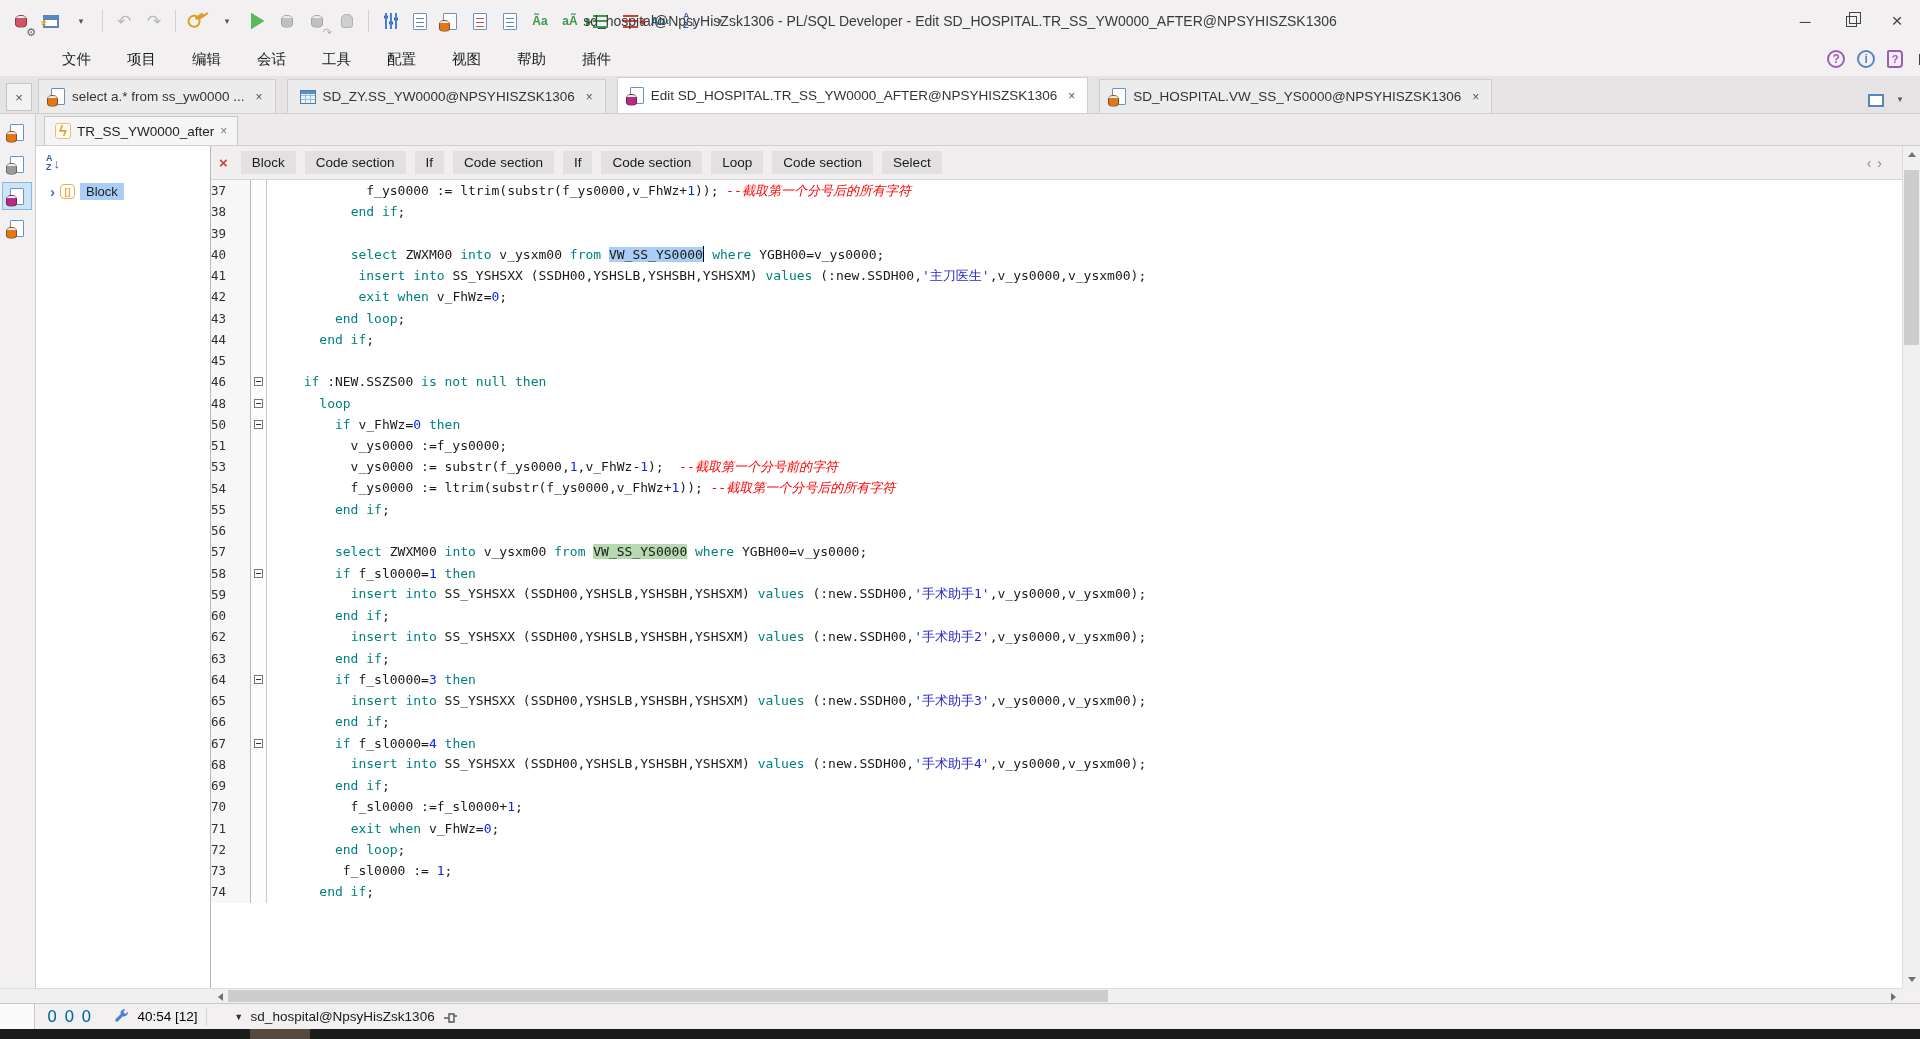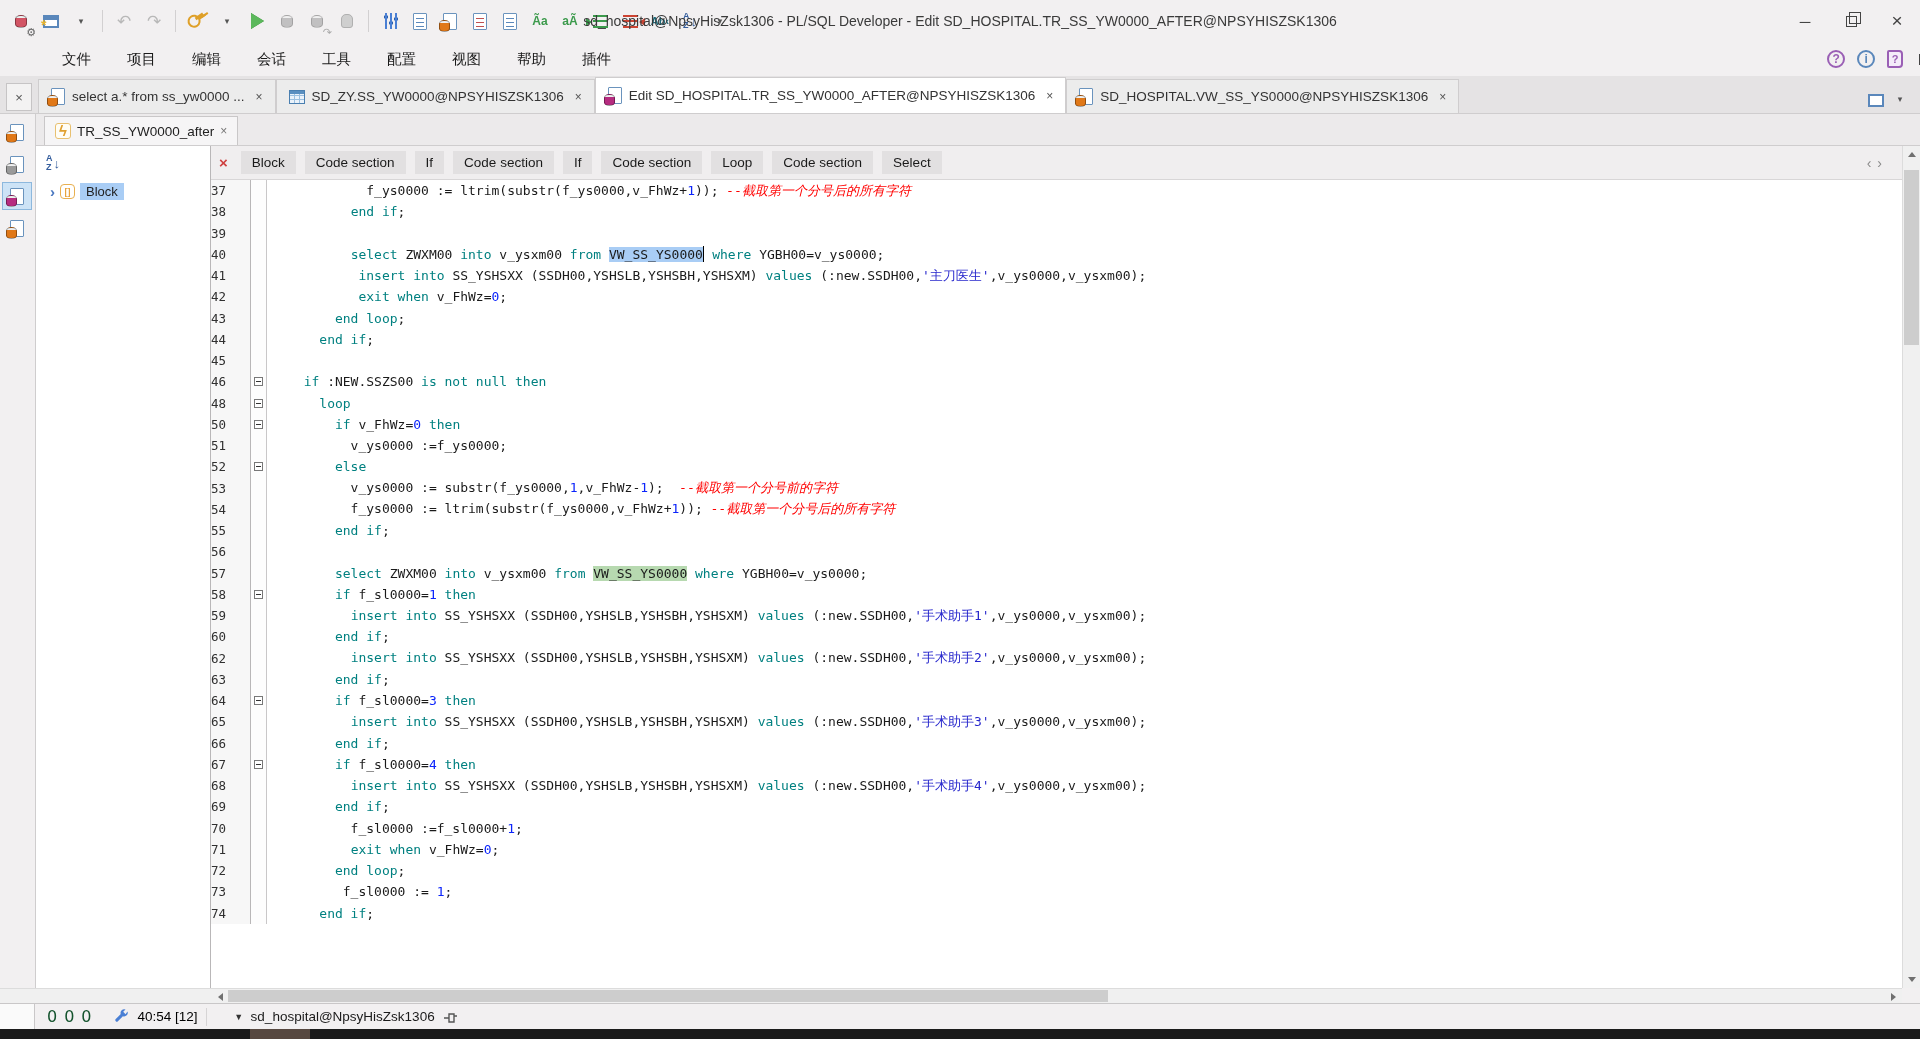--- a/index.html
+++ b/index.html
@@ -117,21 +117,21 @@
   .tri.down { border-left:4px solid transparent; border-right:4px solid transparent; border-top:5px solid #707070; }
   .tri.left { border-top:4px solid transparent; border-bottom:4px solid transparent; border-right:5px solid #707070; }
   .tri.right { border-top:4px solid transparent; border-bottom:4px solid transparent; border-left:5px solid #707070; }
   .hscroll { position:absolute; left:0; bottom:36px; right:18px; height:15px; background:#f0f0f0; border-top:1px solid #dcdcdc; }
   .hthumb { position:absolute; top:1px; bottom:1px; left:228px; width:880px; background:#cdcdcd; }
   .hbtn { position:absolute; top:0; width:17px; height:15px; display:flex; align-items:center; justify-content:center; }
 
   
   .statusbar { position:absolute; left:0; bottom:10px; width:1920px; height:26px; background:#f2f0f1; border-top:1px solid #c9c7c8; display:flex; align-items:center; font-size:13.5px; }
   .status-box { width:35px; height:26px; background:#fafafa; border-right:1px solid #c9c7c8; }
-  .zeros { font-family:"DejaVu Sans", sans-serif; font-size:16px; letter-spacing:7px; color:#14532d; padding:0 6px 0 12px; }
+  .zeros { font-family:"DejaVu Sans", sans-serif; font-size:16px; letter-spacing:7px; color:#0369a1; padding:0 6px 0 12px; }
   .st-sep { width:1px; height:18px; background:#d6d4d5; margin:0 8px; }
   .pos { color:#000000; }
   .conn { color:#1a1a1a; display:flex; align-items:center; gap:8px; }
   .darkstrip { position:absolute; left:0; bottom:0; width:1920px; height:10px; background:#1b1b1b; }
   .darkstrip .seg { position:absolute; left:250px; width:60px; top:0; bottom:0; background:#574840; }
 </style>
 </head>
 <body>
 
 <div class="screen">
@@ -253,21 +253,21 @@
       <span class="circ" style="--bc:#9a5fb5;">?</span>
       <span class="circ" style="--bc:#5a87bb;">i</span>
       <span class="bookic">?</span>
       <span class="restoreic" style="margin-left:4px;"></span>
       <span style="font-size:17px;color:#333;">×</span>
     </div>
   </div>
 
   <div class="tabbar">
     <div class="tab-close-btn">×</div>
-    <div id="tabs" style="display:flex;align-items:flex-end;">
+    <div id="tabs" style="display:flex;align-items:flex-end;gap:11px;">
         <div class="tab">
           <span class="docic">
             <span class="cyl orange"></span>
           </span>
           <span>select a.* from ss_yw0000 ...</span>
           <span class="x">×</span>
         </div>
         <div class="tab">
           <span class="tableic"></span>
           <span>SD_ZY.SS_YW0000@NPSYHISZSK1306</span>
@@ -421,27 +421,20 @@
           <span class="ln">50</span>
           <span class="fold">
             <span class="foldbox"></span>
           </span>
           <span class="code"><span>      </span><span class="sK">if</span><span> v_FhWz=</span><span class="sN">0</span><span> </span><span class="sK">then</span></span>
         </div>
         <div class="cl">
           <span class="ln">51</span>
           <span class="fold"></span>
           <span class="code"><span>        v_ys0000 :=f_ys0000;</span></span>
-        </div>
-        <div class="cl">
-          <span class="ln">52</span>
-          <span class="fold">
-            <span class="foldbox"></span>
-          </span>
-          <span class="code"><span>      </span><span class="sK">else</span></span>
         </div>
         <div class="cl">
           <span class="ln">53</span>
           <span class="fold"></span>
           <span class="code"><span>        v_ys0000 := substr(f_ys0000,</span><span class="sN">1</span><span>,v_FhWz-</span><span class="sN">1</span><span>);  </span><span class="sC">--截取第一个分号前的字符</span></span>
         </div>
         <div class="cl">
           <span class="ln">54</span>
           <span class="fold"></span>
           <span class="code"><span>        f_ys0000 := ltrim(substr(f_ys0000,v_FhWz+</span><span class="sN">1</span><span>)); </span><span class="sC">--截取第一个分号后的所有字符</span></span>

